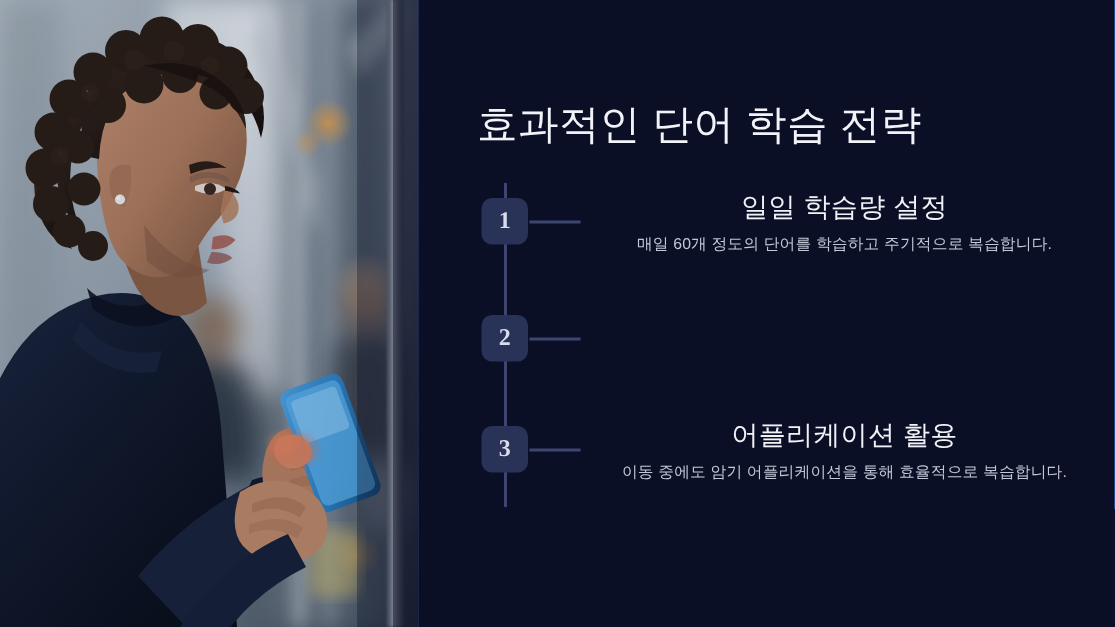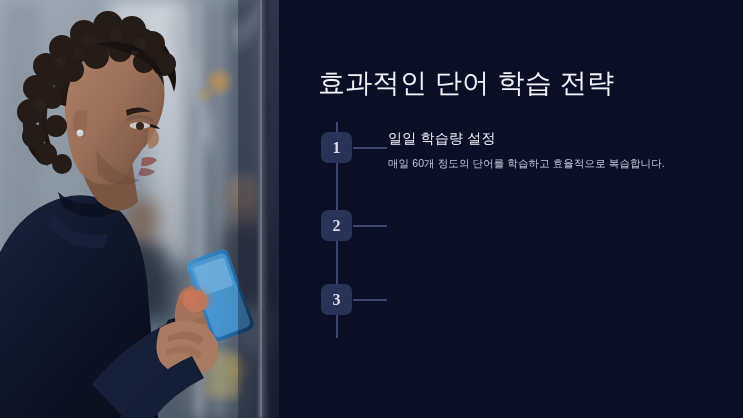--- a/index.html
+++ b/index.html
@@ -9,20 +9,21 @@
     background:#0a0e22;
     font-family:"Liberation Sans", sans-serif;
     overflow:hidden;
   }
 
   .slide {
     position:relative;
     width:743px; height:418px;
     background:#3b82f6;
     display:flex;
+    text-align:center;
   }
 
   
   .photo-panel {
     position:relative;
     width:279px; height:418px;
     flex:0 0 279px;
     overflow:hidden;
     background:#10182b;
   }
@@ -99,21 +100,21 @@
     background:#3c4670;
   }
 
   .step-text {
     position:absolute;
     left:109px;
     top:-4px;
     width:350px;
   }
   .step-heading {
-    font-size:14px;
+    font-size:18px;
     line-height:20px;
     color:#f1f2f7;
     font-weight:400;
     letter-spacing:0.2px;
     white-space:nowrap;
   }
   .step-desc {
     margin-top:7px;
     font-size:10.5px;
     line-height:16px;
@@ -333,29 +334,33 @@
 
     <div class="timeline">
 
       <div class="timeline-axis"></div>
 
       <div class="step step-1">
         <div class="step-badge">1</div>
         <div class="step-connector"></div>
         <div class="step-text">
           <div class="step-heading">일일 학습량 설정</div>
-          <div class="step-desc">매일 60개 정도의 단어를 학습하고 효율적으로 복습합니다.</div>
+          <div class="step-desc">매일 60개 정도의 단어를 학습하고 주기적으로 복습합니다.</div>
         </div>
       </div>
 
       <div class="step step-2">
         <div class="step-badge">2</div>
         <div class="step-connector"></div>
       </div>
 
       <div class="step step-3">
         <div class="step-badge">3</div>
         <div class="step-connector"></div>
+        <div class="step-text">
+          <div class="step-heading">어플리케이션 활용</div>
+          <div class="step-desc">이동 중에도 암기 어플리케이션을 통해 효율적으로 복습합니다.</div>
+        </div>
       </div>
 
     </div>
   </div>
 </div>
 
 </body></html>

